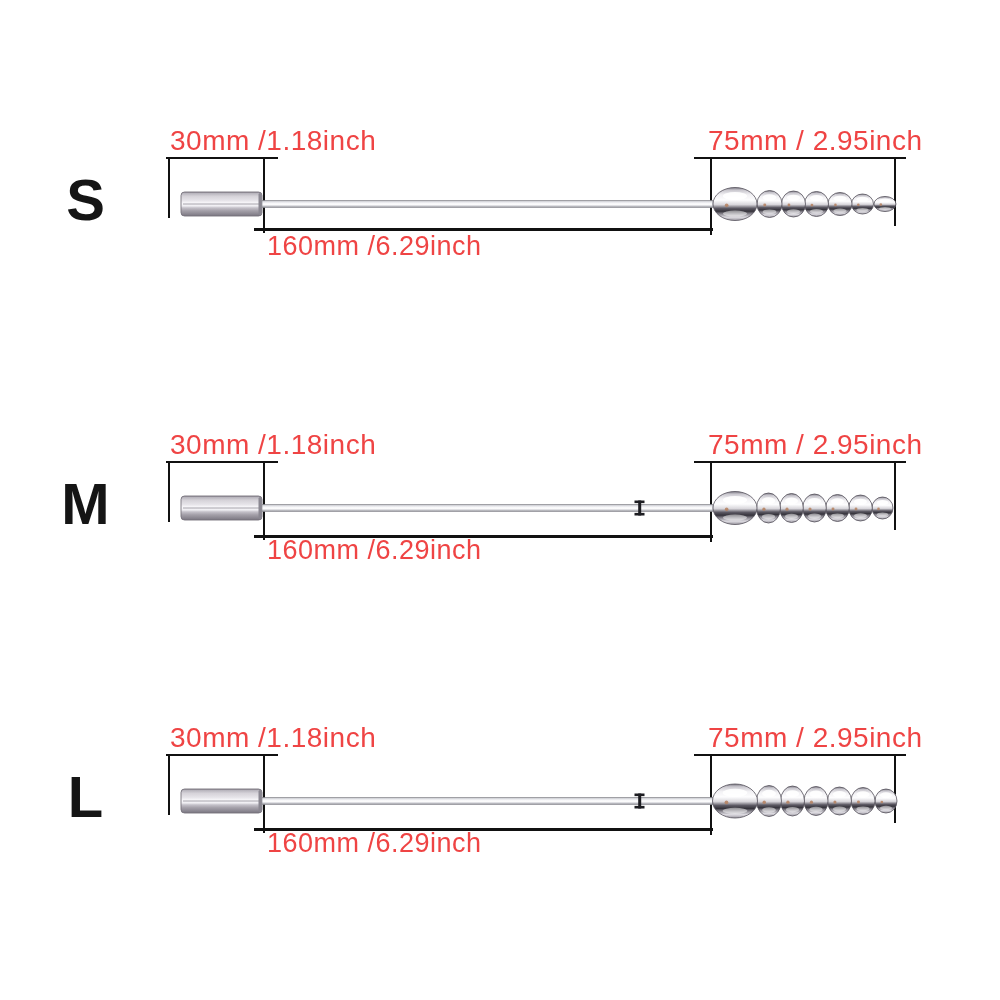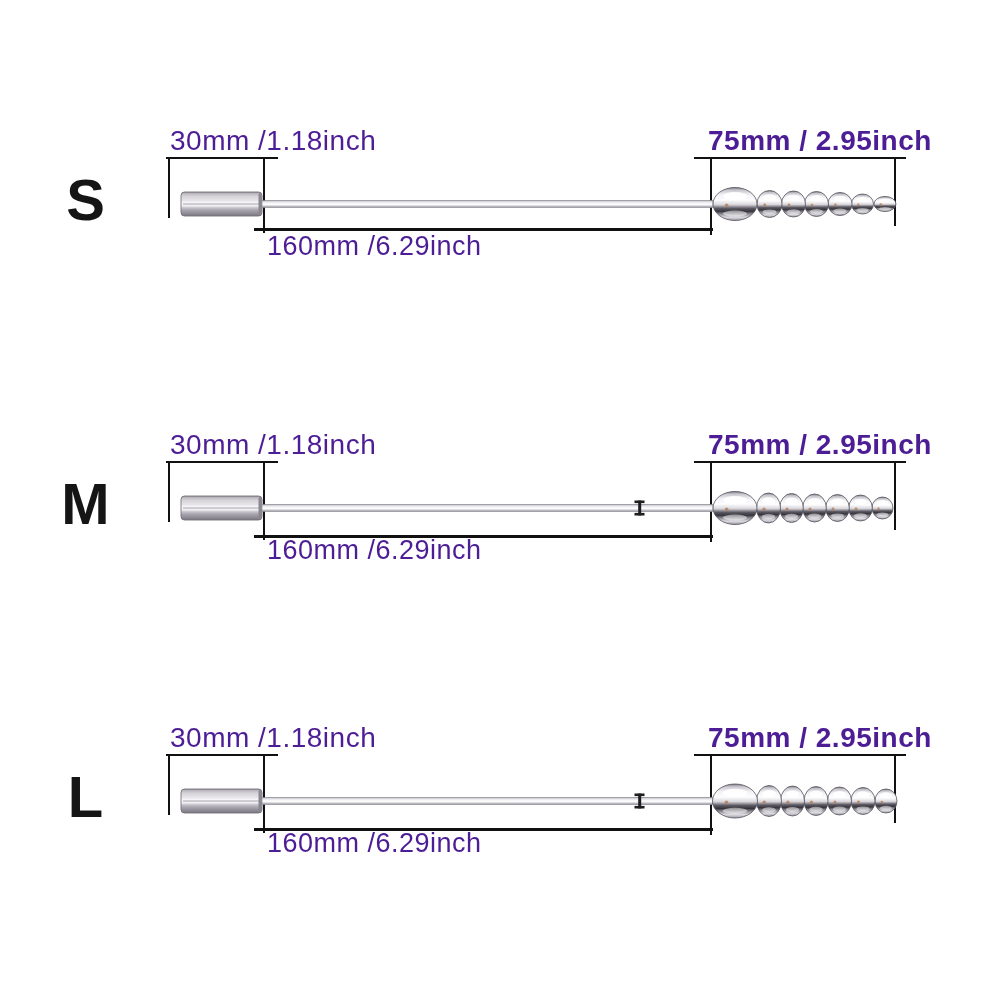--- a/index.html
+++ b/index.html
@@ -12,24 +12,24 @@
   .row { position:absolute; left:0; top:var(--rowTop); width:1000px; height:0; }
 
   .size-label {
     position:absolute; left:46px; top:14px; width:80px;
     text-align:center; font-size:58px; font-weight:700; line-height:1;
     color:#151515; letter-spacing:1px;
   }
 
   .dim-text {
     position:absolute; font-size:28px; line-height:1; letter-spacing:.5px;
-    white-space:nowrap; color:#4c1d95;
+    white-space:nowrap; color:#ef4444;
   }
   .dim-text.tl { left:170px; top:-30px; }
-  .dim-text.tr { left:708px; top:-30px;font-weight:bold; }
+  .dim-text.tr { left:708px; top:-30px; }
   .dim-text.bt { left:267px; top:76px; width:460px; font-size:27px; }
 
   .ln { position:absolute; background:#111111; }
   .hline-l { left:166px; top:0; width:112px; height:2px; }
   .hline-r { left:694px; top:0; width:212px; height:2px; }
   .hline-b { left:254px; top:var(--dBot); width:459px; height:3px; }
   .v  { width:2px; top:0; }
   .v1 { left:168px; height:61px; }
   .v2 { left:263px; height:calc(var(--dBot) + 5px); }
   .v3 { left:710px; height:calc(var(--dBot) + 7px); }

